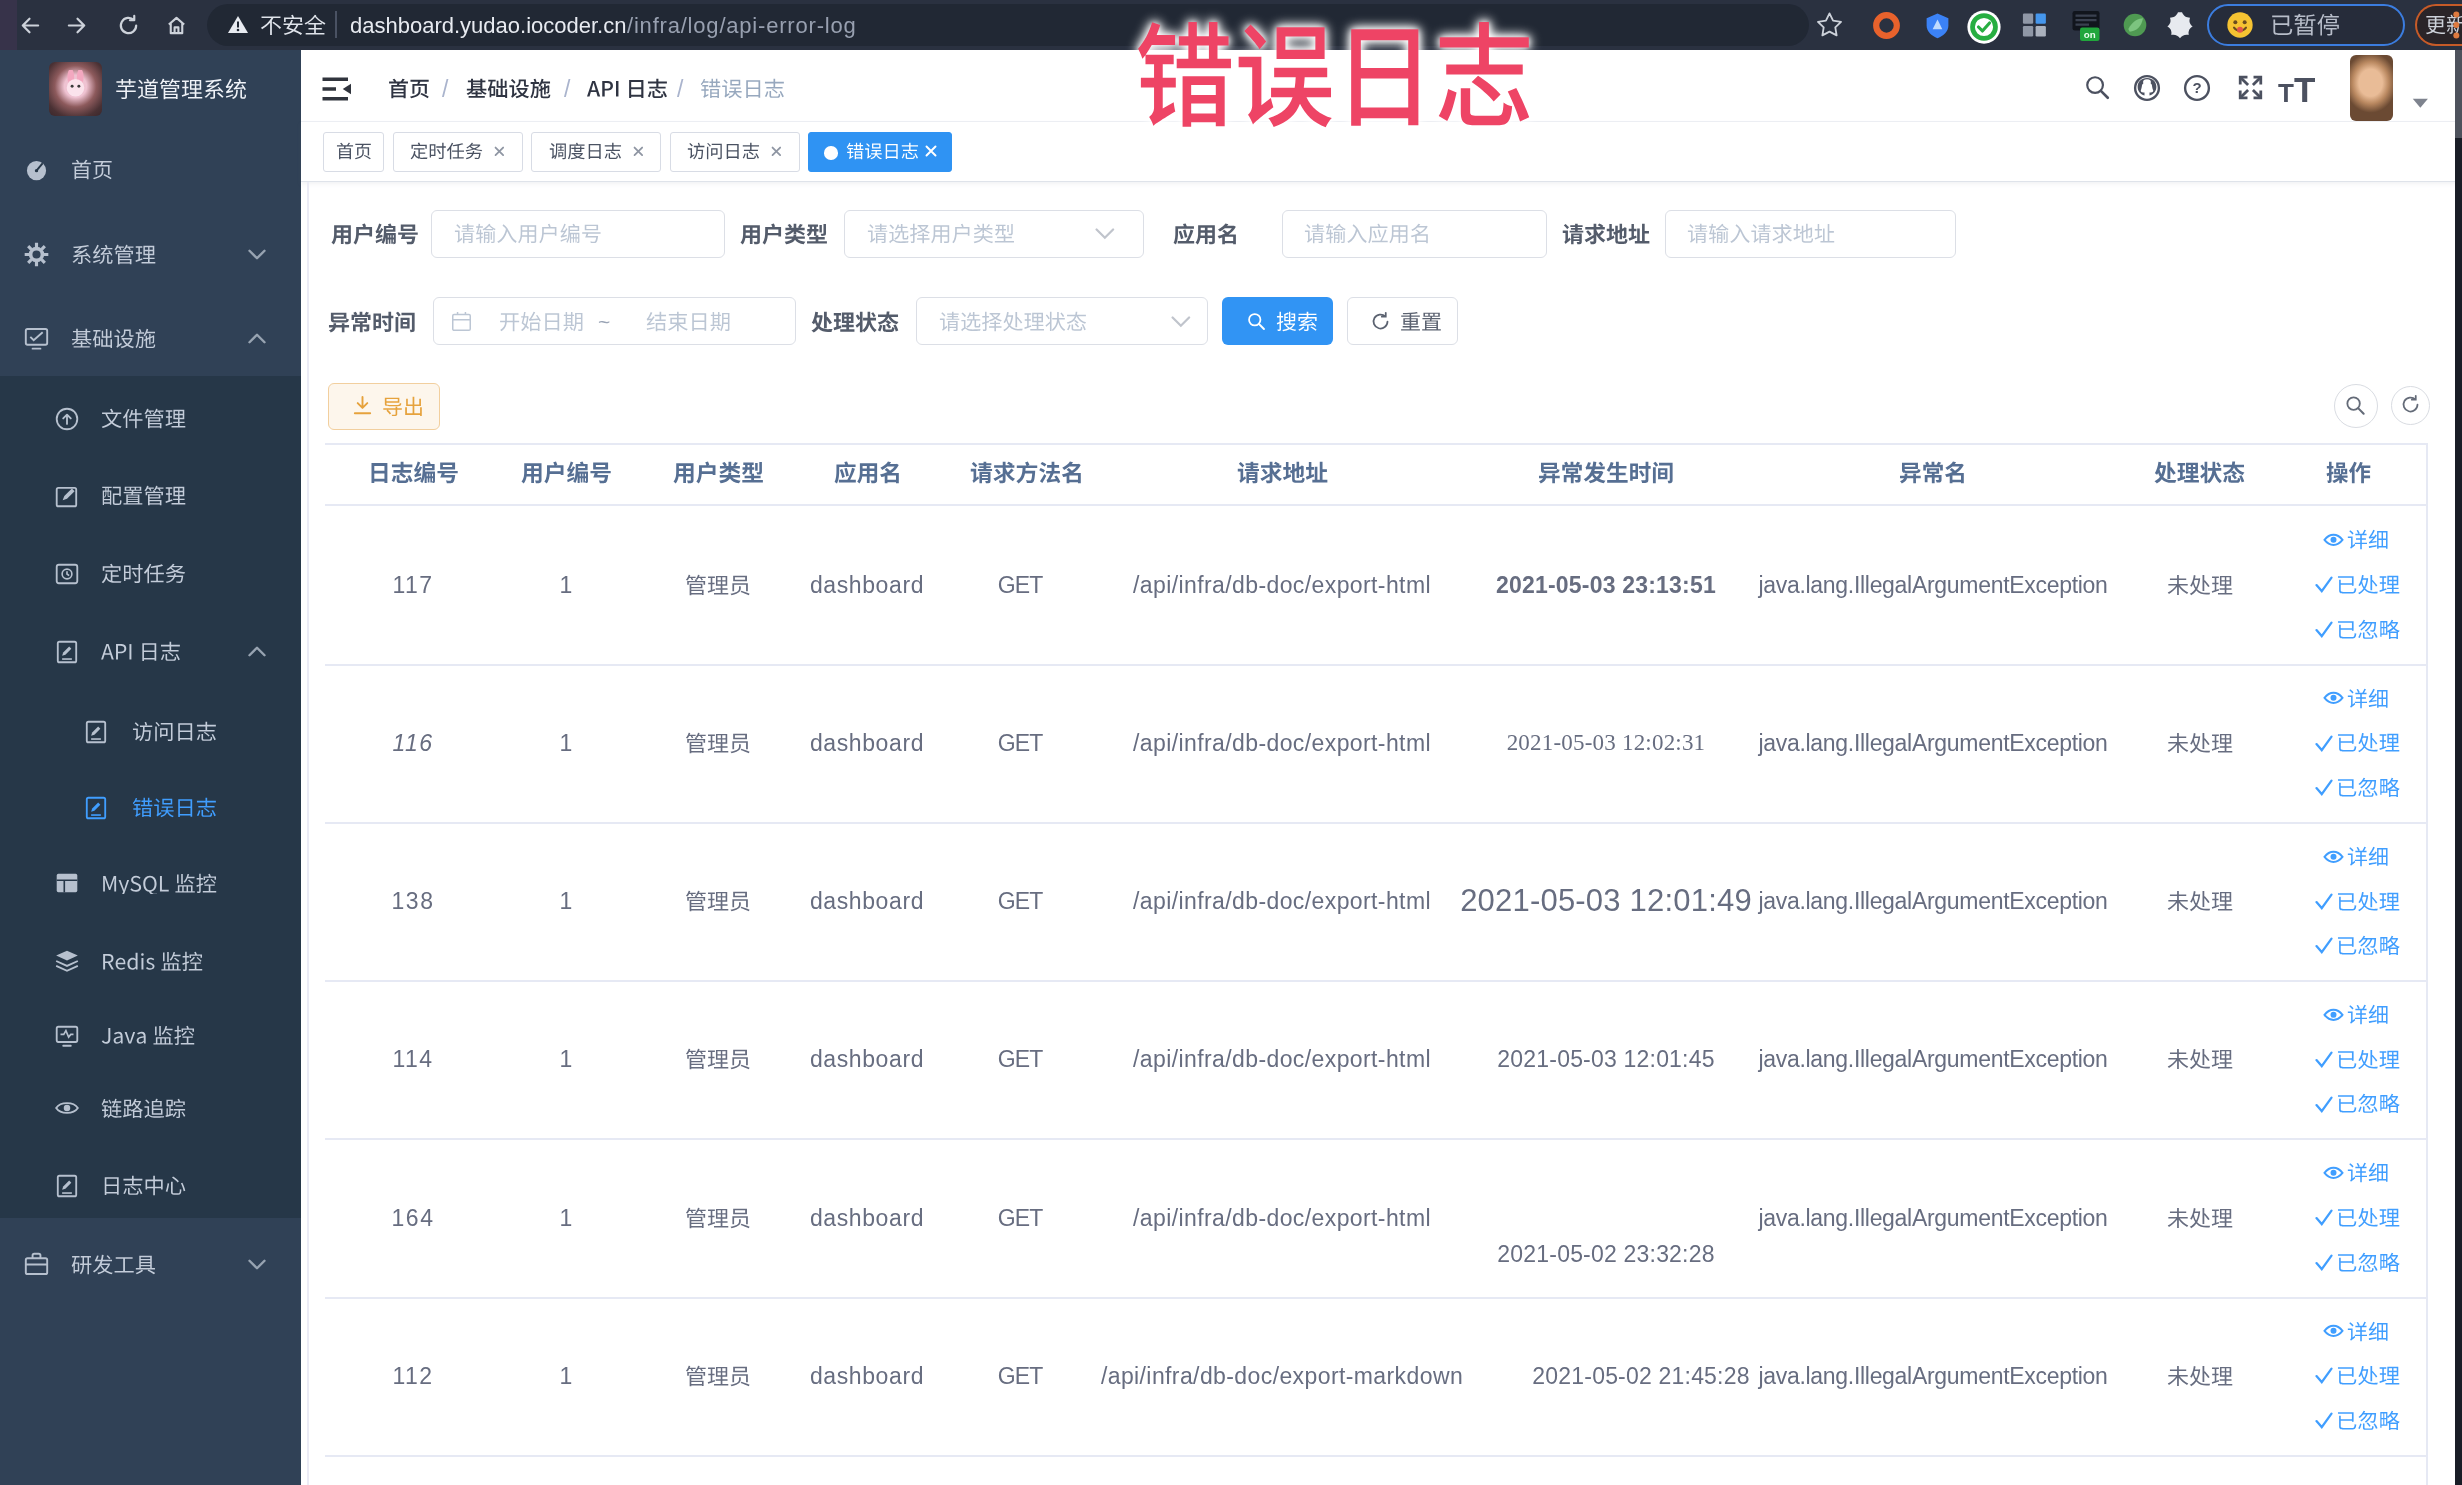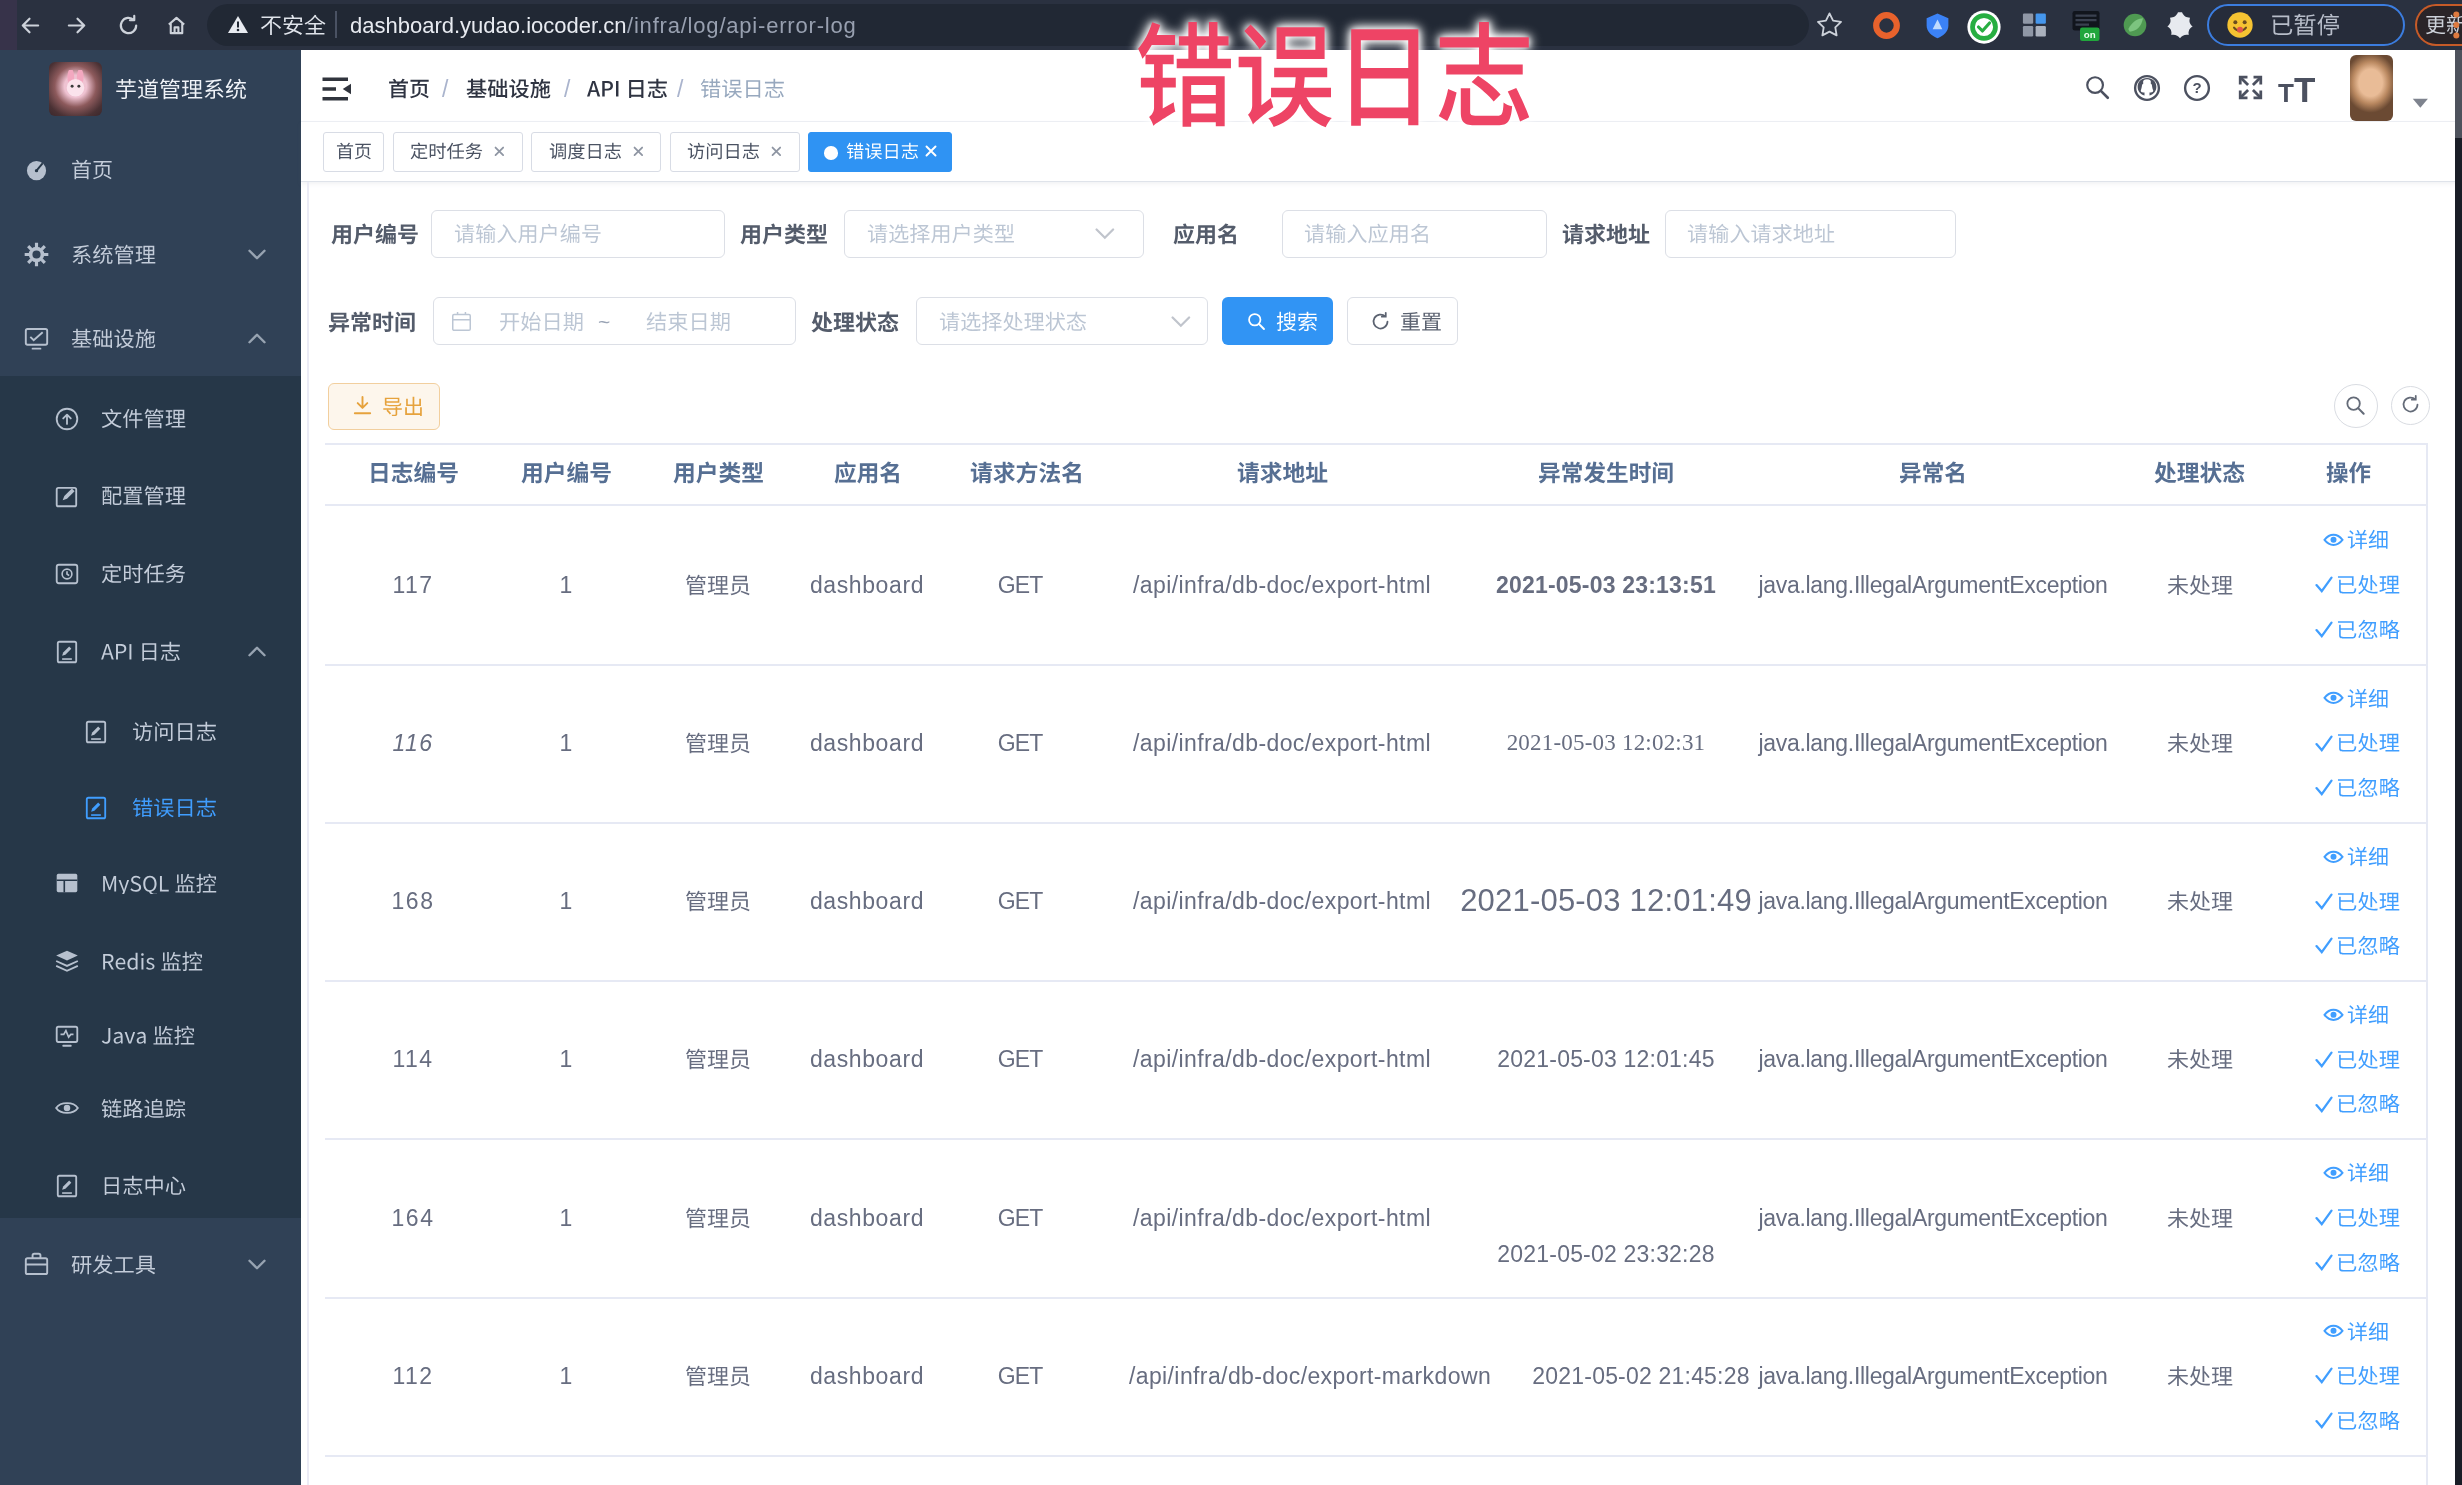--- a/index.html
+++ b/index.html
@@ -481,21 +481,21 @@
 <svg class="t " style="left:2336px;top:732px;width:64px;height:21px;fill:#409eff;" viewBox="0 -880 3000 1000" preserveAspectRatio="none">
     <use href="#s47"></use>
   </svg>
 <svg class="ic" style="left:2315px;top:779px;" width="18" height="16.7" viewBox="0 0 24 22" fill="none">
     <path d="M2 12 l7 8 L22 2" stroke="#409eff" stroke-width="3" fill="none" stroke-linecap="round"></path>
   </svg>
 <svg class="t " style="left:2336px;top:777px;width:64px;height:21px;fill:#409eff;" viewBox="0 -880 3000 1000" preserveAspectRatio="none">
     <use href="#s48"></use>
   </svg>
 <div class="abs" style="left:325px;top:980px;width:2101px;height:1.5px;background:#e6e9f4"></div>
-<div class="lt " style="left:413px;transform:translateX(-50%);top:884px;font-size:23px;line-height:34px;color:#676d80;font-weight:400;letter-spacing:1.5px;">168</div>
+<div class="lt " style="left:413px;transform:translateX(-50%);top:884px;font-size:23px;line-height:34px;color:#676d80;font-weight:400;letter-spacing:1.5px;">138</div>
 <div class="lt " style="left:566px;transform:translateX(-50%);top:884px;font-size:23px;line-height:34px;color:#676d80;font-weight:400;">1</div>
 <svg class="t " style="left:685px;top:890px;width:66px;height:22px;fill:#676d80;" viewBox="0 -880 3000 1000" preserveAspectRatio="none">
     <use href="#s44"></use>
   </svg>
 <div class="lt " style="left:867px;transform:translateX(-50%);top:884px;font-size:23px;line-height:34px;color:#676d80;font-weight:400;letter-spacing:0.6px;">dashboard</div>
 <div class="lt " style="left:1020px;transform:translateX(-50%);top:884px;font-size:23px;line-height:34px;color:#676d80;font-weight:400;letter-spacing:-0.9px;">GET</div>
 <div class="lt " style="left:1282px;transform:translateX(-50%);top:884px;font-size:23px;line-height:34px;color:#676d80;font-weight:400;letter-spacing:0.4px;">/api/infra/db-doc/export-html</div>
 <div class="lt " style="left:1606px;transform:translateX(-50%);top:884px;font-size:31px;line-height:34px;color:#676d80;font-weight:400;letter-spacing:0.2px;">2021-05-03 12:01:49</div>
 <div class="lt " style="left:1933px;transform:translateX(-50%);top:884px;font-size:23px;line-height:34px;color:#676d80;font-weight:400;letter-spacing:-0.3px;">java.lang.IllegalArgumentException</div>
 <svg class="t " style="left:2167px;top:890px;width:66px;height:22px;fill:#676d80;" viewBox="0 -880 3000 1000" preserveAspectRatio="none">
@@ -587,21 +587,21 @@
     <use href="#s48"></use>
   </svg>
 <div class="abs" style="left:325px;top:1455px;width:2101px;height:1.5px;background:#e6e9f4"></div>
 <div class="lt " style="left:413px;transform:translateX(-50%);top:1359px;font-size:23px;line-height:34px;color:#676d80;font-weight:400;letter-spacing:1.5px;">112</div>
 <div class="lt " style="left:566px;transform:translateX(-50%);top:1359px;font-size:23px;line-height:34px;color:#676d80;font-weight:400;">1</div>
 <svg class="t " style="left:685px;top:1365px;width:66px;height:22px;fill:#676d80;" viewBox="0 -880 3000 1000" preserveAspectRatio="none">
     <use href="#s44"></use>
   </svg>
 <div class="lt " style="left:867px;transform:translateX(-50%);top:1359px;font-size:23px;line-height:34px;color:#676d80;font-weight:400;letter-spacing:0.6px;">dashboard</div>
 <div class="lt " style="left:1020px;transform:translateX(-50%);top:1359px;font-size:23px;line-height:34px;color:#676d80;font-weight:400;letter-spacing:-0.9px;">GET</div>
-<div class="lt " style="left:1282px;transform:translateX(-50%);top:1359px;font-size:23px;line-height:34px;color:#676d80;font-weight:400;letter-spacing:0.4px;margin-left:28px;">/api/infra/db-doc/export-markdown</div>
+<div class="lt " style="left:1282px;transform:translateX(-50%);top:1359px;font-size:23px;line-height:34px;color:#676d80;font-weight:400;letter-spacing:0.4px;">/api/infra/db-doc/export-markdown</div>
 <div class="lt " style="left:1606px;transform:translateX(-50%);top:1359px;font-size:23px;line-height:34px;color:#676d80;font-weight:400;letter-spacing:0.2px;margin-left:35px;">2021-05-02 21:45:28</div>
 <div class="lt " style="left:1933px;transform:translateX(-50%);top:1359px;font-size:23px;line-height:34px;color:#676d80;font-weight:400;letter-spacing:-0.3px;">java.lang.IllegalArgumentException</div>
 <svg class="t " style="left:2167px;top:1365px;width:66px;height:22px;fill:#676d80;" viewBox="0 -880 3000 1000" preserveAspectRatio="none">
     <use href="#s45"></use>
   </svg>
 <svg class="ic" style="left:2323px;top:1321px;" width="21" height="19.7" viewBox="0 0 28 26" fill="none">
     <path d="M2 13 C9 4 19 4 26 13 C19 22 9 22 2 13 Z" stroke="#409eff" stroke-width="2.6"></path>
     <circle cx="14" cy="13" r="4" fill="#409eff"></circle>
   </svg>
 <svg class="t " style="left:2347px;top:1321px;width:42px;height:21px;fill:#409eff;" viewBox="0 -880 2000 1000" preserveAspectRatio="none">

